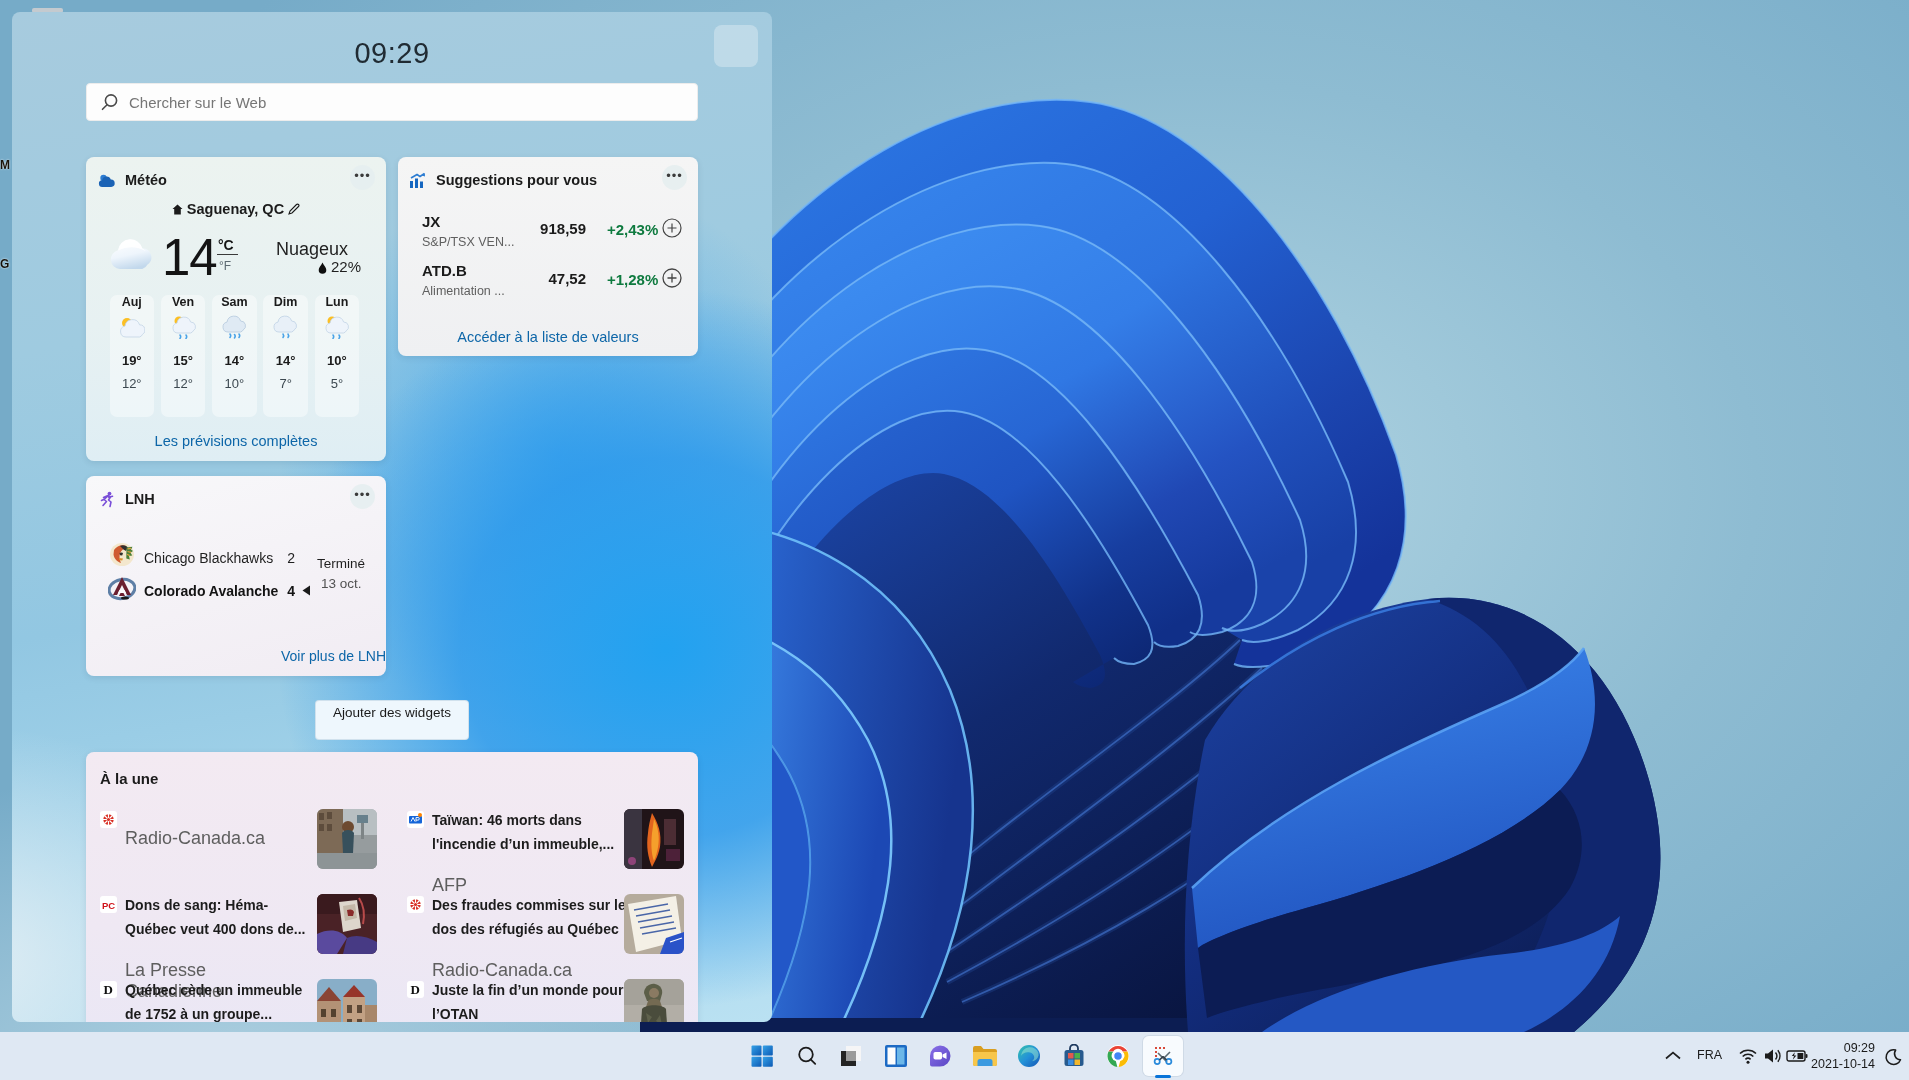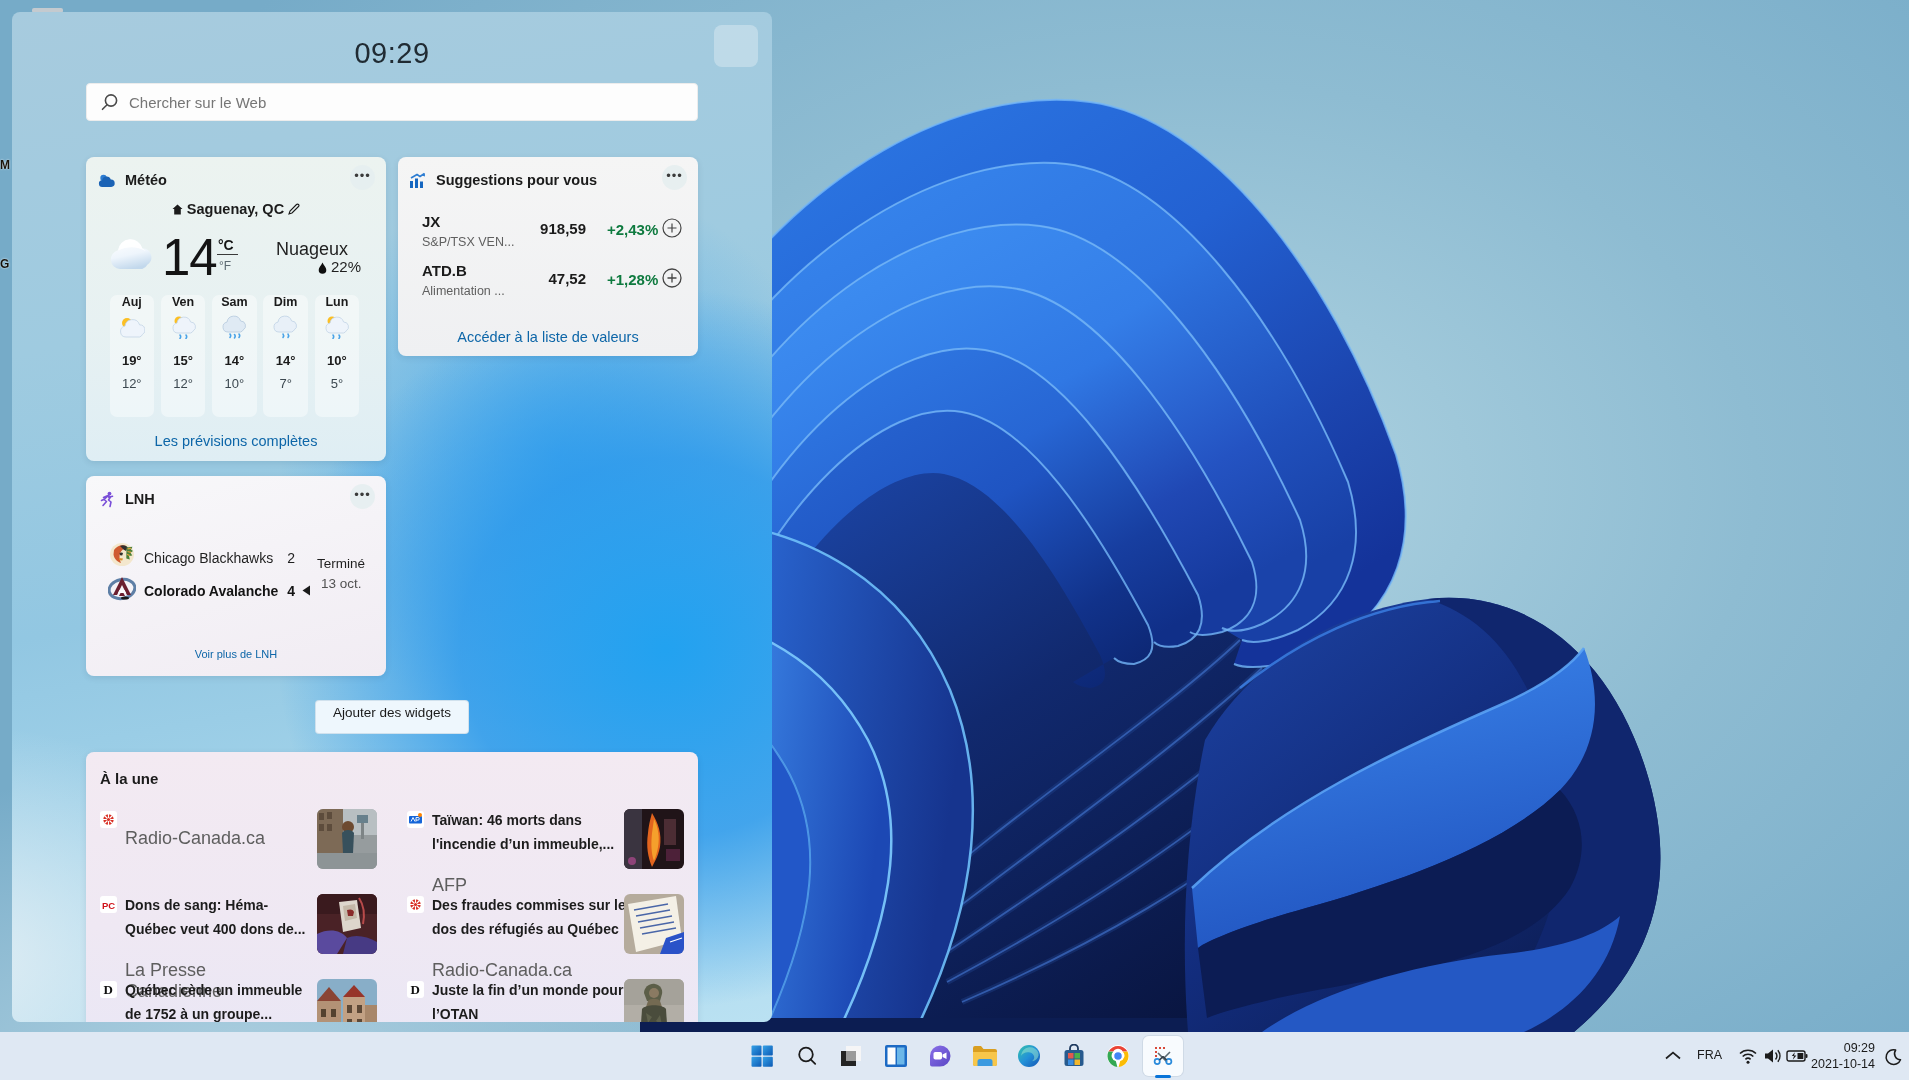--- a/index.html
+++ b/index.html
@@ -28,21 +28,21 @@
   .cardhead { position:absolute; left:18px; top:11px; height:24px; display:flex; align-items:center; gap:10px; font-size:14.5px; font-weight:bold; color:#1b1b1b; }
   .dots { position:absolute; right:11px; top:8px; width:25px; height:25px; border-radius:50%; background:rgba(230,238,240,0.9); color:#3b3b3b; text-align:center; line-height:21px; font-size:13px; letter-spacing:1px; }
   .bluelink { color:#0d66a8; }
   
   #meteo { left:74px; top:145px; width:300px; height:304px; background:linear-gradient(180deg,#ecf3f0 0%, #e7f1f2 55%, #dfeef4 100%); }
   
   #sugg { left:386px; top:145px; width:300px; height:199px; background:linear-gradient(180deg,#f5f5f5, #eff0f2); }
   
   #lnh { left:74px; top:464px; width:300px; height:200px; background:linear-gradient(165deg,#f8f8fa, #f1ecf3); }
   
-  #addbtn { position:absolute; left:303px; top:688px; width:154px; height:34px; border-radius:4px; background:#eef7fd; border:1px solid rgba(120,160,190,0.25); font-size:13.5px; color:#1a1a1a; text-align:center; line-height:24px; }
+  #addbtn { position:absolute; left:303px; top:688px; width:154px; height:40px; border-radius:4px; background:#eef7fd; border:1px solid rgba(120,160,190,0.25); font-size:13.5px; color:#1a1a1a; text-align:center; line-height:24px; }
   
   #news { left:74px; top:740px; width:612px; height:290px; background:linear-gradient(180deg,#f3eaf2 0%, #efe8f3 60%, #eae7f5 100%); border-bottom-left-radius:0; border-bottom-right-radius:0; }
   .daycol { width:44.5px; height:122px; background:rgba(255,255,255,0.42); border-radius:7px; text-align:center; }
   .dlab { font-size:12.5px; font-weight:bold; color:#1b1b1b; margin-top:0; }
   .dico { margin-top:6px; height:26px; }
   .dhi { font-size:13px; font-weight:bold; color:#1b1b1b; margin-top:12px; }
   .dlo { font-size:13px; color:#3c4850; margin-top:8px; }
   .ni { position:absolute; width:277px; height:62px; }
   .fav { position:absolute; left:0; top:2px; width:17px; height:17px; }
   .htxt { position:absolute; left:25px; top:0; width:182px; }
@@ -324,21 +324,21 @@
       <path d="M11.5 15 L16.5 15 L18 18 L10 18 Z" fill="#fdfdfd"></path>
       <path d="M12.5 18 L15.5 18 L17 21 L11 21 Z" fill="#6b1f2f"></path>
       <ellipse cx="17" cy="23" rx="4" ry="1.6" fill="#1a1a1a"></ellipse>
     </svg>
     <div style="position:absolute; left:58px; top:107px; font-size:14px; font-weight:bold; color:#141414;text-align:right;">Colorado Avalanche</div>
     <div style="position:absolute; left:195px; top:107px; width:14px; text-align:right; font-size:14px; font-weight:bold; color:#141414;">4</div>
     <svg style="position:absolute; left:216px; top:109px;" width="9" height="11" viewBox="0 0 9 11">
           <path d="M8 0.5 V10.5 L0.5 5.5 Z" fill="#1a1a1a"></path>
         </svg>
     <div style="position:absolute; left:235px; top:100px; font-size:13.5px; color:#525252;">13 oct.</div>
-    <div style="position:absolute; left:0; top:172px; width:100%; text-align:center; font-size:11px;" class="bluelink">Voir plus de LNH</div>
+    <div style="position:absolute; left:0; top:172px; width:100%; text-align:right; font-size:14px;" class="bluelink">Voir plus de LNH</div>
   </div>
 
   <div id="addbtn">Ajouter des widgets</div>
 
   <div class="card" id="news">
     <div style="position:absolute; left:14px; top:18px; font-size:15px; font-weight:bold; color:#1b1b1b;">À la une</div>
 
     <div class="ni" style="left:14px; top:57px;">
       <div class="fav"><svg width="17" height="17" viewBox="0 0 17 17">
               <rect width="17" height="17" rx="3" fill="#fff"></rect>

